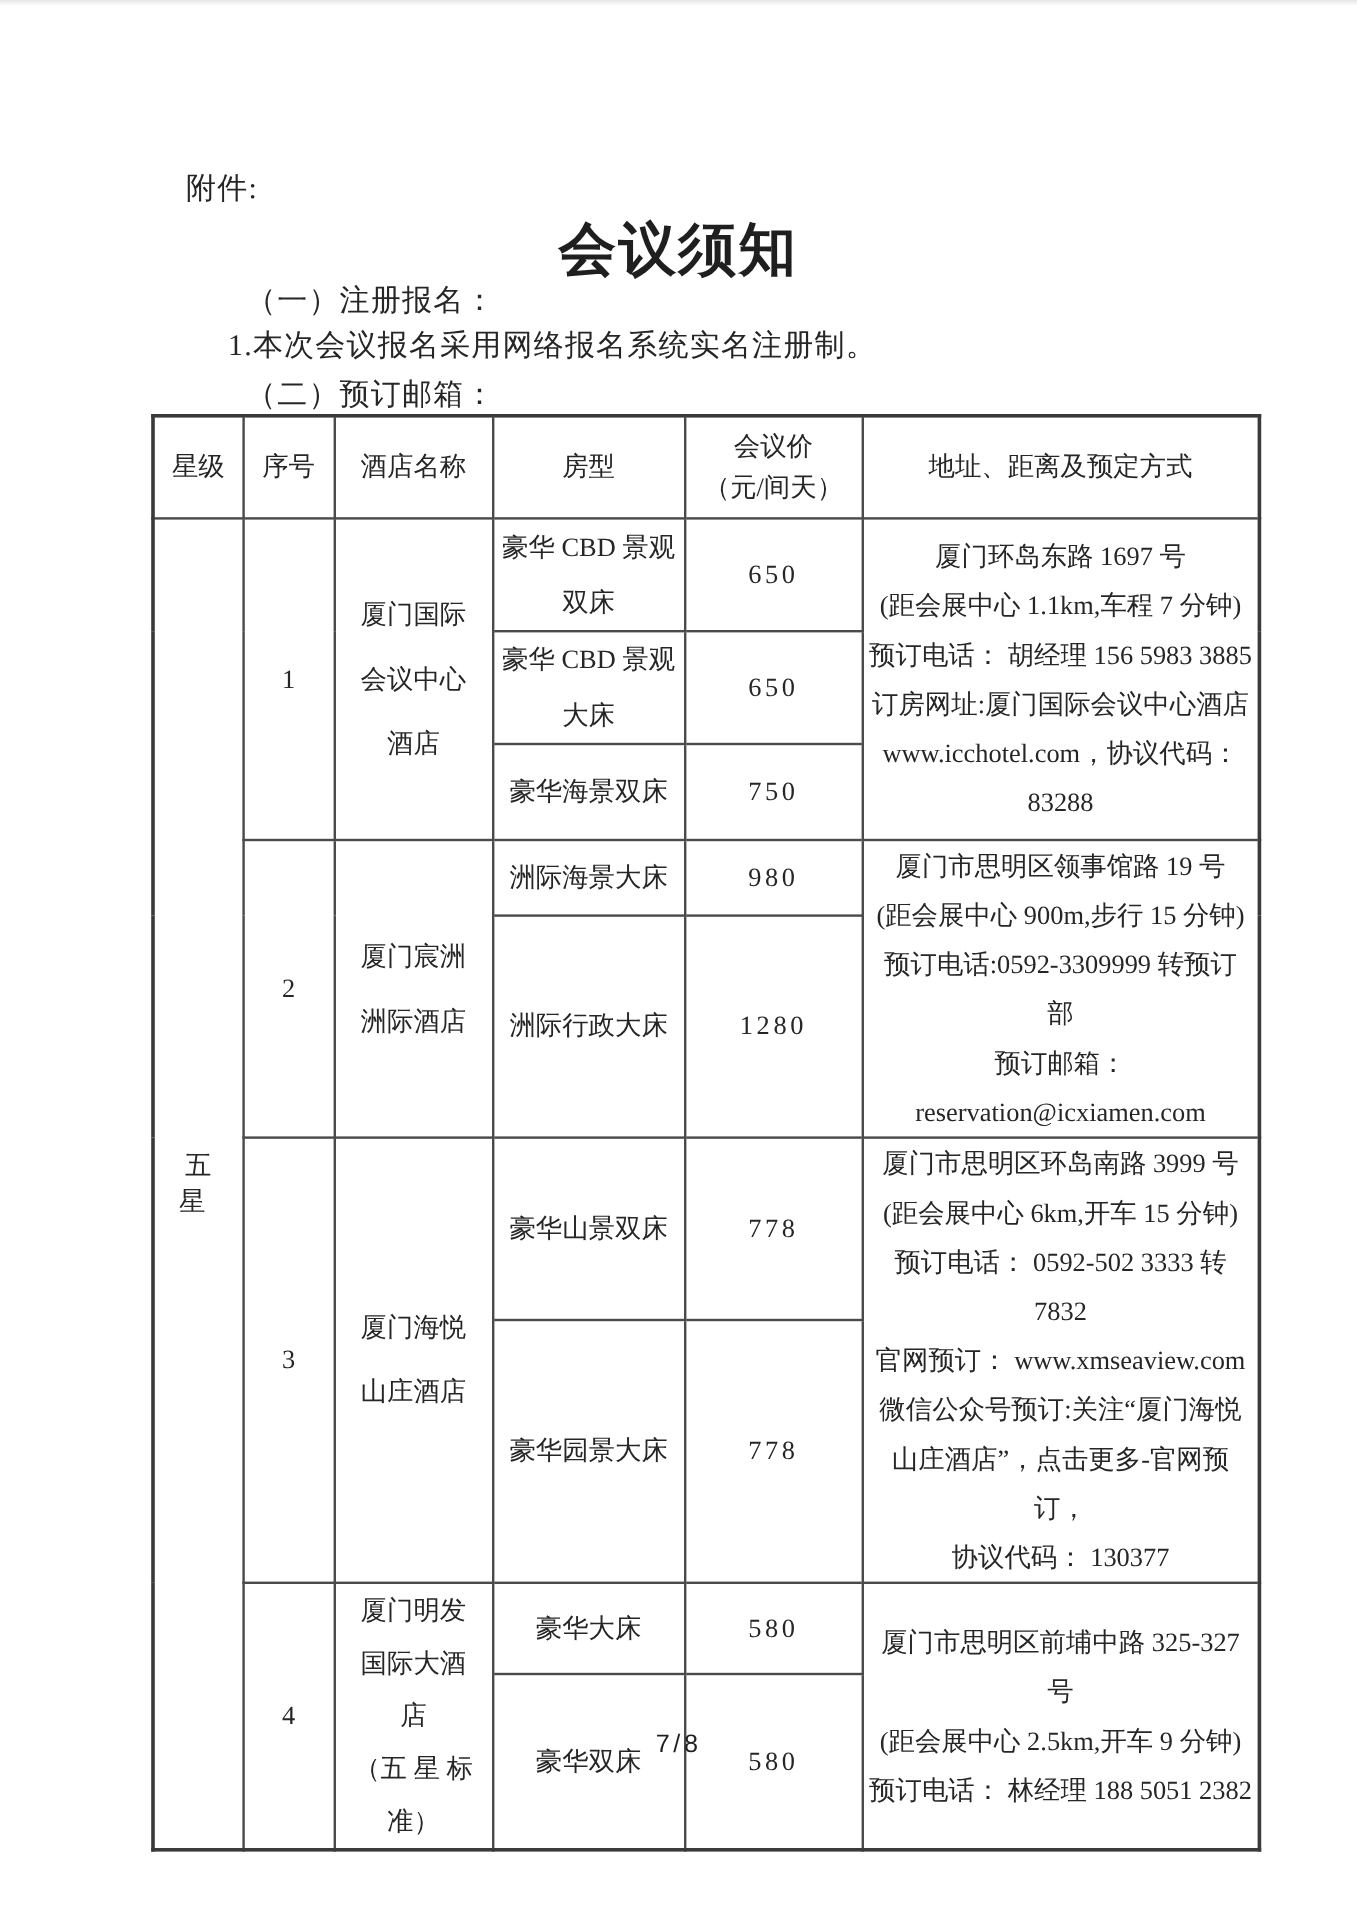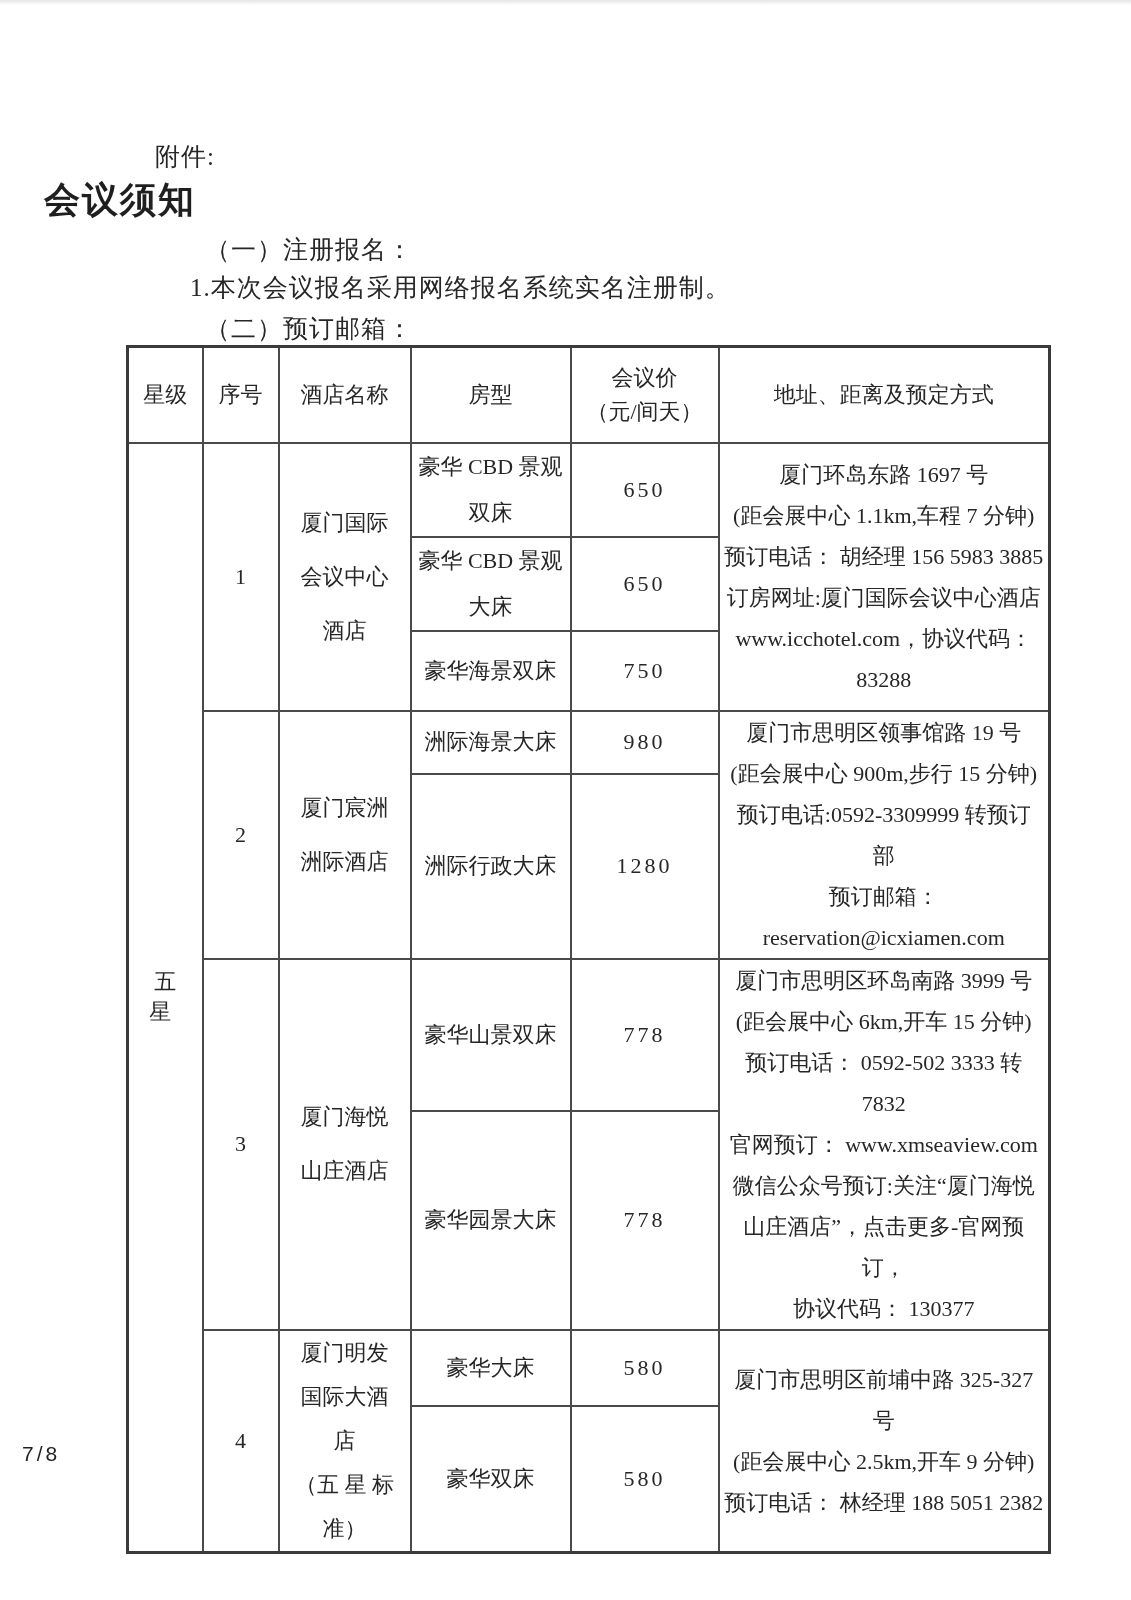--- a/index.html
+++ b/index.html
@@ -22,26 +22,26 @@
   }
   .attachment {
     position: absolute;
     left: 155px; top: 140px;
     font-size: 25px;
     letter-spacing: 1px;
   }
   .doc-title {
     position: absolute;
     left: 0; right: 0; top: 176px;
+    text-align: center;
     font-family: "Liberation Sans", "DejaVu Sans", sans-serif;
     font-weight: 700;
-    font-size: 36px;
+    font-size: 48px;
     letter-spacing: 2px;
     color: #1f1f1f;
-    padding-left: 44px;
   }
   .intro-line {
     position: absolute;
     font-size: 25px;
     letter-spacing: 1px;
     white-space: nowrap;
   }
   .line-sec1 { left: 205px; top: 233px; }
   .line-item1 { left: 190px; top: 271px; }
   .line-sec2 { left: 205px; top: 312px; }
@@ -70,25 +70,25 @@
   td.star-cell { font-size: 23px; letter-spacing: 10px; text-indent: 10px; }
   td.no-cell { font-size: 22px; }
   td.name-cell { line-height: 54px; }
   td.name-cell.tight { line-height: 44px; }
   td.room-cell { line-height: 46px; }
   td.price-cell { letter-spacing: 3px; }
   td.addr-cell { line-height: 41px; font-size: 21px; padding: 6px 6px; border-radius: 23px; }
   .page-number {
     position: absolute;
     left: 0; right: 0; top: 1442px;
+    text-align: center;
     font-family: "Liberation Sans", "DejaVu Sans", sans-serif;
     font-size: 21px;
     letter-spacing: 3px;
     color: #1f1f1f;
-    padding-left: 22px;
   }
 </style>
 </head>
 <body>
 
 <div class="page">
   <div class="scan-artifact"></div>
 
   <div class="attachment">附件:</div>
   <div class="doc-title">会议须知</div>
@@ -100,21 +100,21 @@
     <table class="hotels">
       <colgroup>
         <col style="width:75px">
           <col style="width:76px">
           <col style="width:132px">
         <col style="width:160px">
           <col style="width:148px">
           <col style="width:331px">
       </colgroup>
       <tbody>
-          <tr style="height:96px">
+          <tr style="height:85px">
         <th class="hdr">星级</th>
         <th class="hdr">序号</th>
         <th class="hdr">酒店名称</th>
         <th class="hdr">房型</th>
         <th class="hdr multiline">会议价
 （元/间天）</th>
         <th class="hdr">地址、距离及预定方式</th>
       </tr>
 
       <tr style="height:87px">

